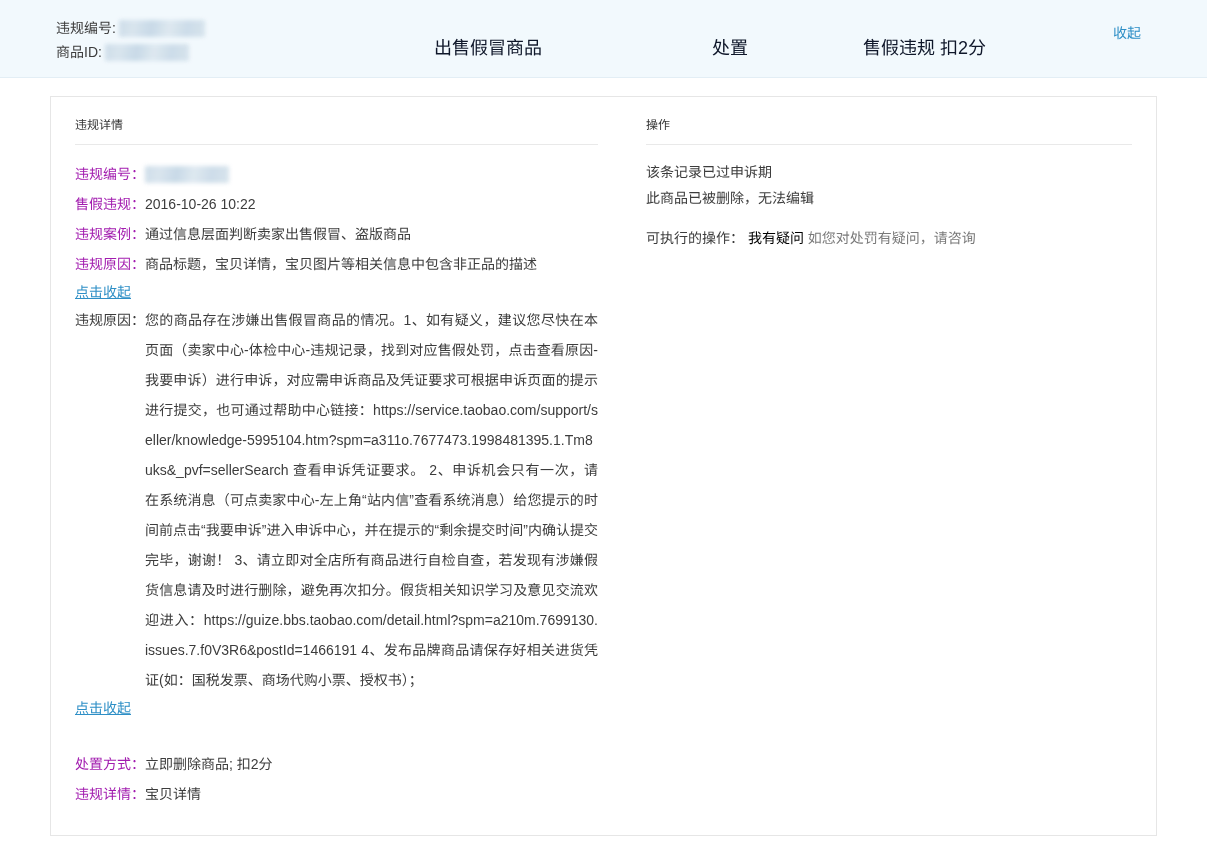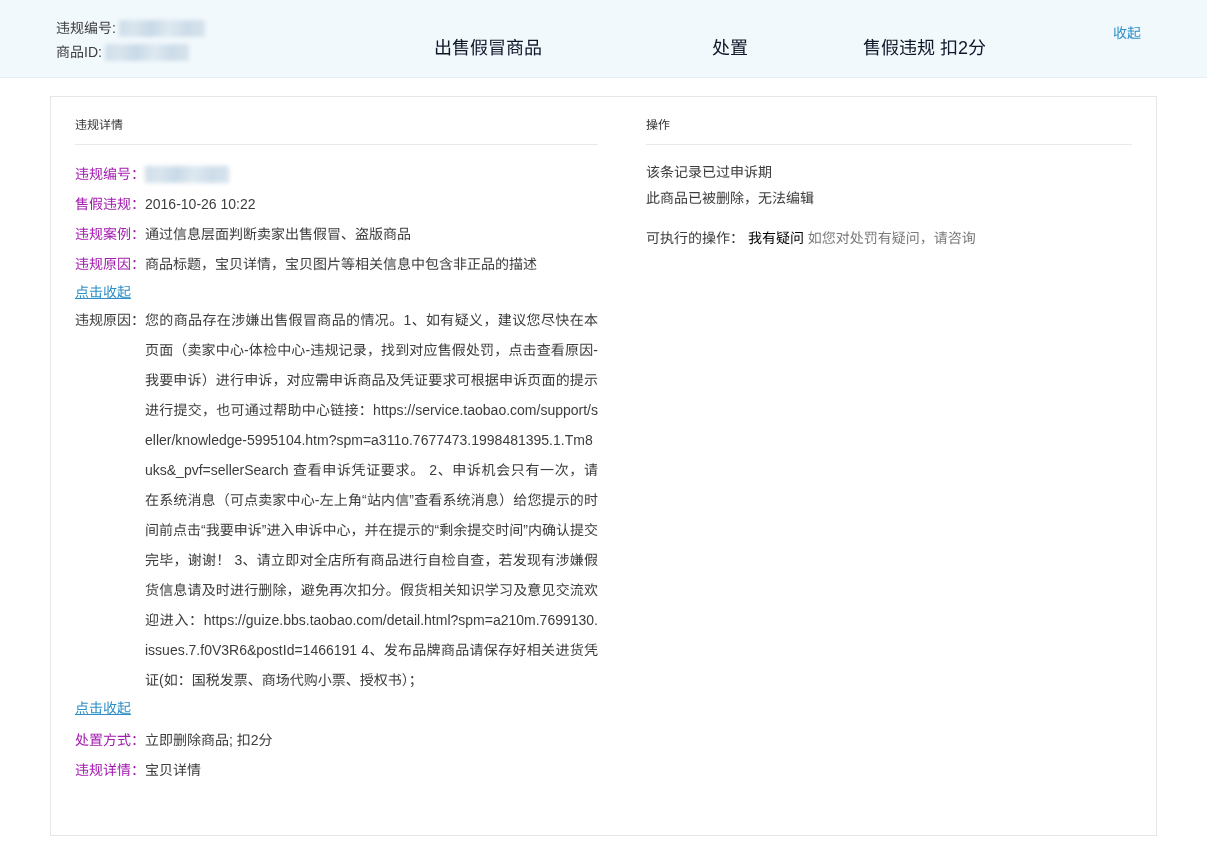--- a/index.html
+++ b/index.html
@@ -172,21 +172,21 @@
     font-size: 14px;
     line-height: 26px;
     color: #3c3c3c;
   }
   .link {
     color: #000000;
     cursor: pointer;
   }
   .hint { color: #7a7a7a; }
 
-  .bottom-rows { margin-top: 4px; }
+  .bottom-rows { margin-top: 28px; }
 </style>
 </head>
 <body>
 
 <div class="topbar">
   <div class="topbar-inner">
     <div class="meta-block">
       <div class="meta-row">
         <span class="meta-label">违规编号:</span>
         <span class="blur-id"></span>

